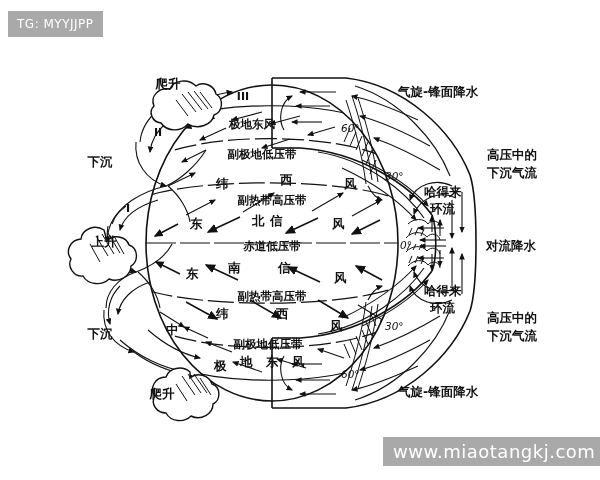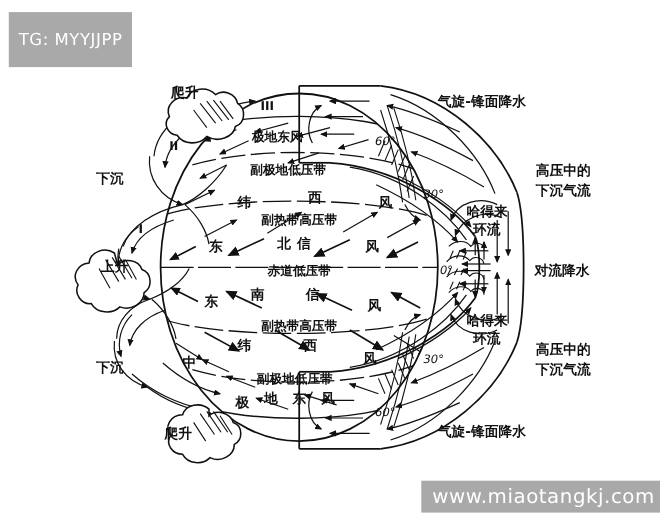--- a/index.html
+++ b/index.html
@@ -35,22 +35,22 @@
     font-weight: 400;
     letter-spacing: 0.5px;
     display: flex;
     align-items: center;
     white-space: nowrap;
   }
   #wm-top {
     left: 8px;
     top: 11px;
     height: 26px;
-    padding: 12px 9px;
-    font-size: 15px;
+    padding: 0 9px;
+    font-size: 12px;
   }
   #wm-bottom {
     left: 383px;
     top: 437px;
     height: 29px;
     padding: 0 10px;
     font-size: 18px;
   }
   .cn {
     font-family: "DejaVu Sans", "Liberation Sans", sans-serif;

